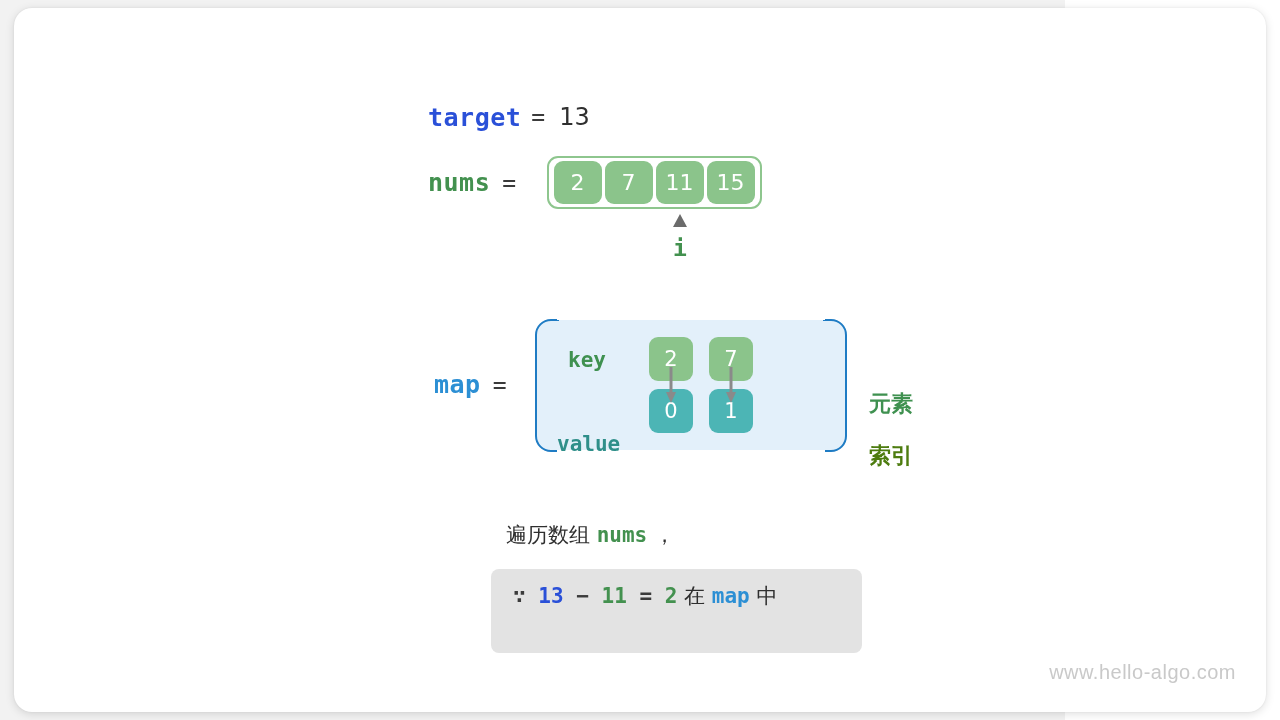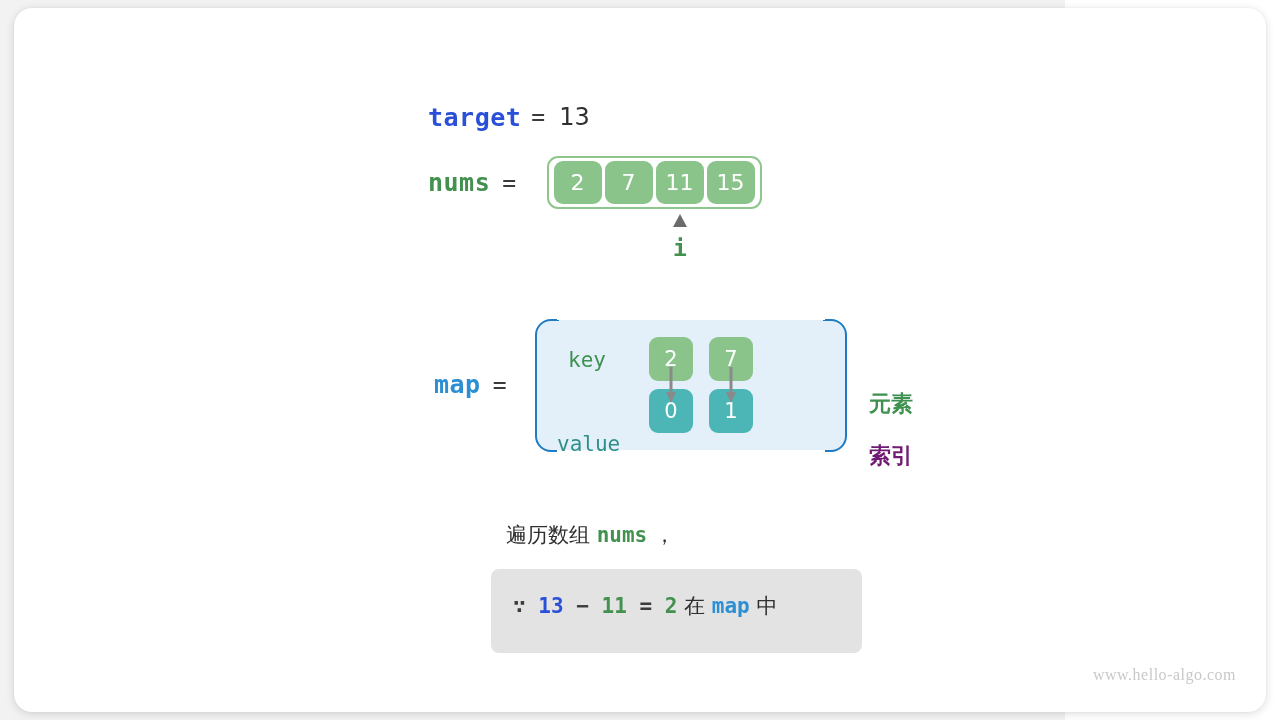--- a/index.html
+++ b/index.html
@@ -161,21 +161,21 @@
     position: absolute;
     background: #ffffff;
     z-index: 1;
   }
   #map-mask-top    { left: 543px; top: 305px; width: 268px; height: 7px; }
   #map-mask-bottom { left: 543px; top: 442px; width: 268px; height: 7px; }
 
   .map-label {
     position: absolute;
     font-family: "DejaVu Sans Mono", monospace;
-    font-weight: normal;
+    font-weight: bold;
     font-size: 21px;
     z-index: 3;
   }
   #map-key-label   { left: 554px; top: 340px; color: #3f9150; }
   #map-value-label { left: 543px; top: 392px; color: #2f8f8a; margin-top: 32px; }
 
   .kv-cell {
     position: absolute;
     width: 44px;
     height: 44px;
@@ -203,21 +203,21 @@
   .kv-arrow svg { display: block; }
 
   .side-note {
     position: absolute;
     font-family: "DejaVu Sans", sans-serif;
     font-weight: bold;
     font-size: 22px;
     margin-top: 41px;
   }
   #note-element { left: 855px; top: 340px; color: #3f9150; }
-  #note-index   { left: 855px; top: 392px; color: #701a75; text-align: center; }
+  #note-index   { left: 855px; top: 392px; color: #4d7c0f; text-align: center; }
 
   
   #caption-line {
     position: absolute;
     left: 492px;
     top: 513px;
     font-size: 21px;
     color: #2f2f2f;
     white-space: pre;
     font-family: "DejaVu Sans", sans-serif;
@@ -239,39 +239,39 @@
     border-radius: 8px;
   }
   .note-row {
     position: absolute;
     left: 22px;
     font-size: 21px;
     color: #2f2f2f;
     white-space: pre;
     font-family: "DejaVu Sans", sans-serif;
   }
-  #note-row-1 { top: 23px; text-align: center; }
+  #note-row-1 { top: 13px; text-align: center; }
   #note-row-2 { top: 49px; }
   .note-row .m {
     font-family: "DejaVu Sans Mono", monospace;
     font-weight: bold;
     font-size: 21px;
   }
   .m-blue  { color: #2a50d8; }
   .m-lblue { color: #2c8fd4; }
   .m-green { color: #43914f; }
   .m-dark  { color: #3b3b3b; }
 
   
   #watermark {
     position: absolute;
     right: 30px;
     bottom: 28px;
-    font-family: Liberation Serif, serif;
-    font-size: 16px;
+    font-family: Liberation Sans, sans-serif;
+    font-size: 20px;
     color: #c9c9c9;
     letter-spacing: 0.5px;
   }
 </style>
 </head>
 <body>
 
 <div id="page">
   <div id="card">
 

